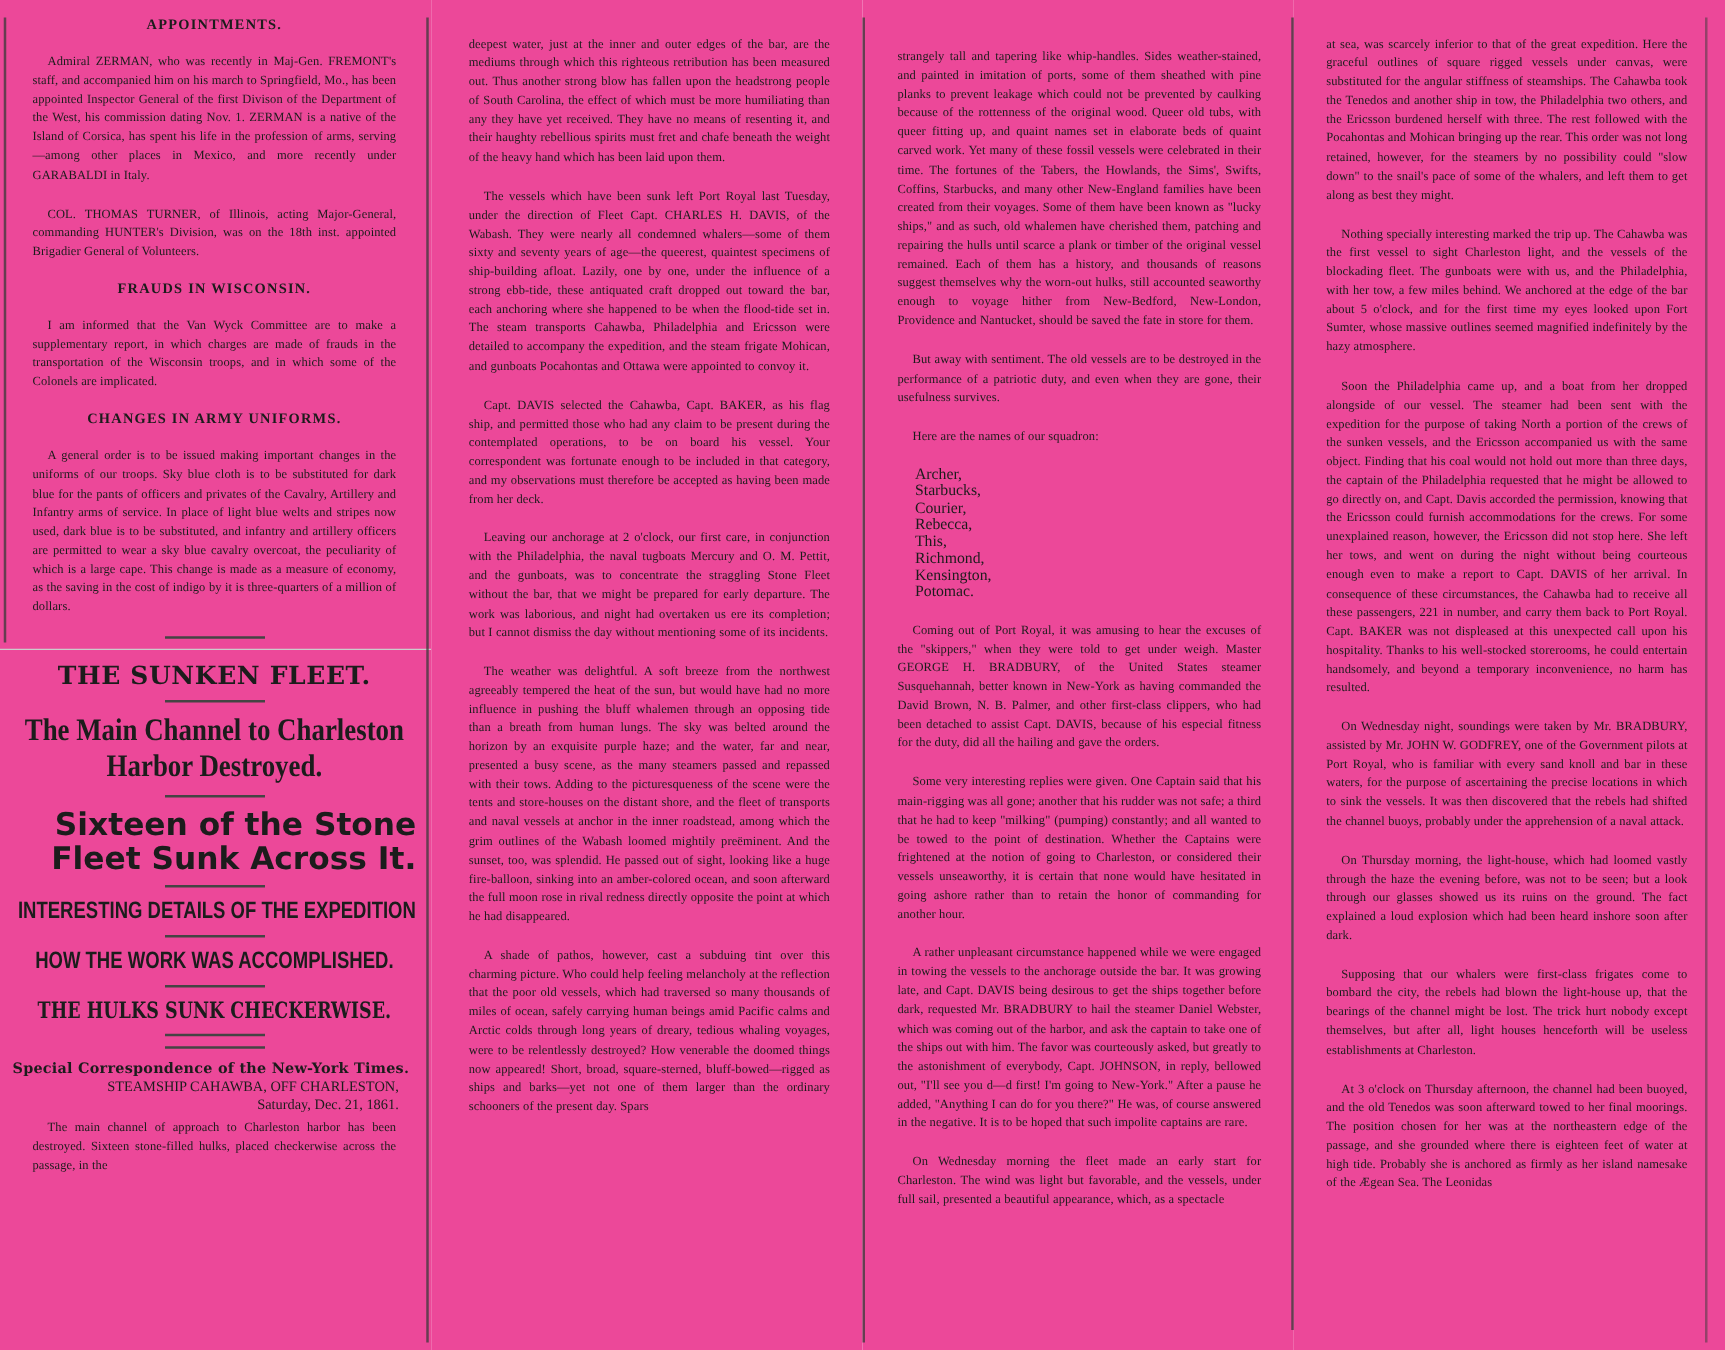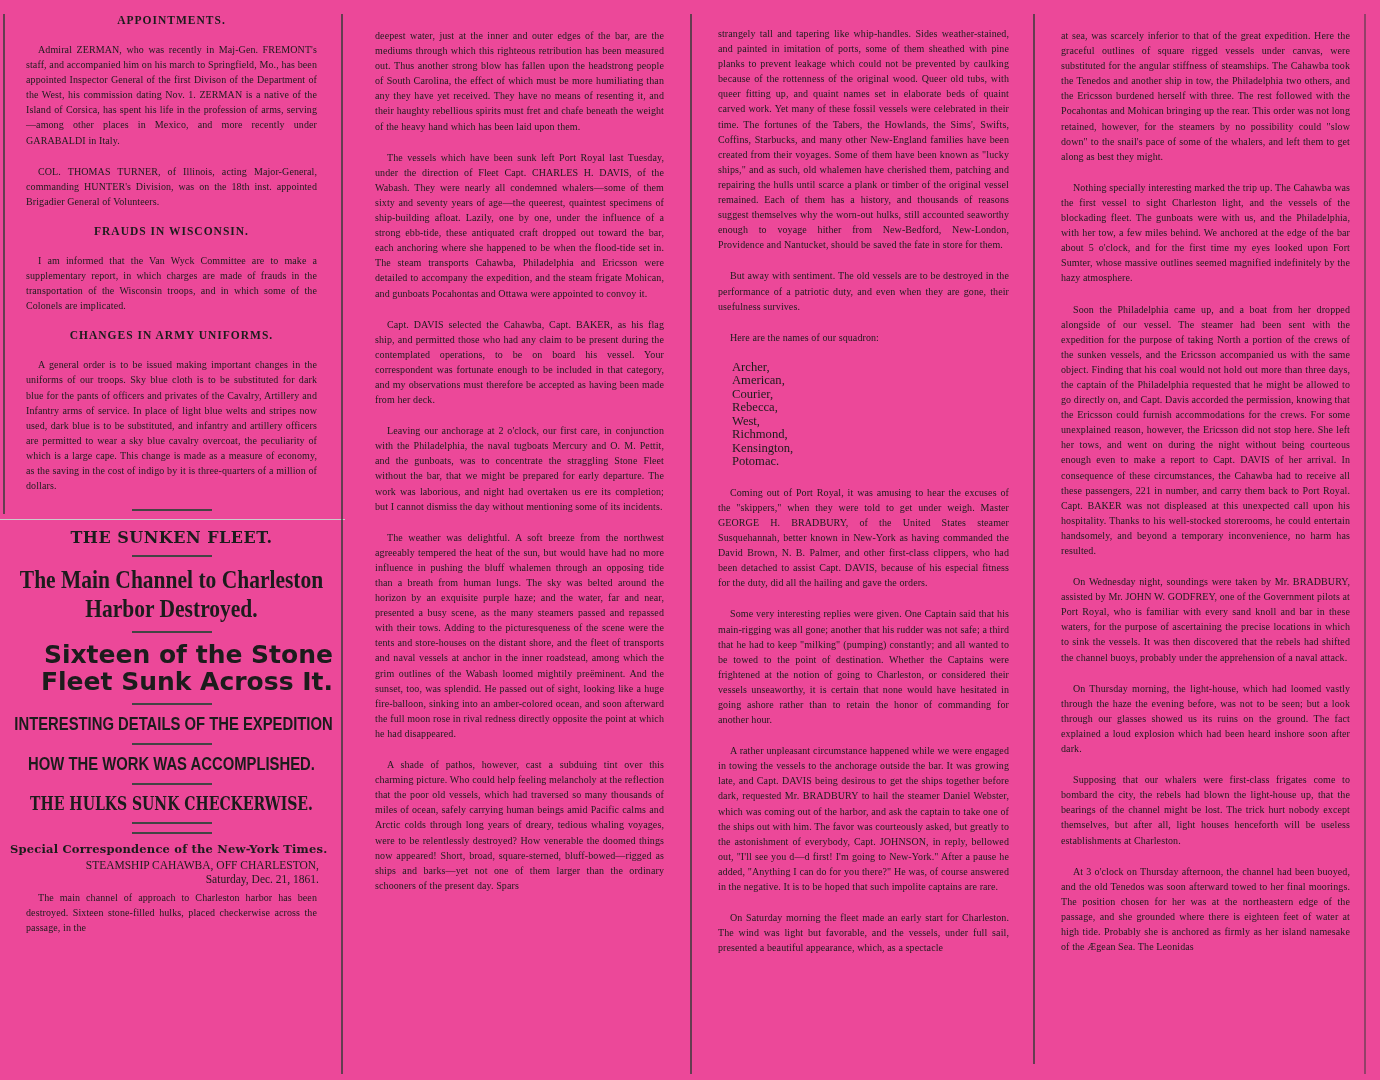--- a/index.html
+++ b/index.html
@@ -9,39 +9,39 @@
     font-family: "Liberation Serif", "DejaVu Serif", serif;
     color: #1c1c1c;
   }
   .page { position: relative; width: 1380px; height: 1080px; }
   .col {
     position: absolute; top: 0; height: 1080px; box-sizing: border-box;
     background: #ec4899;
   }
   .col1 { left: 0;    width: 345px; padding: 12px 12px 0 10px; }
   .col2 { left: 345px; width: 345px; padding: 12px 10px 0 14px; }
-  .col3 { left: 690px; width: 345px; padding: 10px 10px 0 12px; }
+  .col3 { left: 690px; width: 345px; padding: 22px 10px 0 12px; }
   .col4 { left: 1035px; width: 345px; padding: 12px 14px 0 10px; }
   .rule-v {
     position: absolute; top: 0; width: 2px; background: #3a3a3a; opacity: .75;
   }
   p {
     margin: 16px; font-size: 10px; line-height: 15.1px; text-align: justify;
     text-indent: 12px; letter-spacing: .1px; hyphens: manual;
   }
   p.noind { text-indent: 0; }
   .sc { font-variant: small-caps; }
   .subhead {
     text-align: center; font-size: 11.5px; letter-spacing: 1px;
     font-weight: bold; margin: 2px 0 2px; text-transform: uppercase;
   }
   .short-rule { width: 80px; height: 2px; background: #444; margin: 8px auto; }
   .hl1 {
     font-family: "DejaVu Serif", "Liberation Serif", serif;
-    font-weight: bold; font-size: 16px; text-align: center; letter-spacing: .5px;
+    font-weight: bold; font-size: 20px; text-align: center; letter-spacing: .5px;
     margin: 8px 0 4px;
   }
   .hl2 {
     font-family: "Liberation Serif", serif; font-weight: bold;
     font-size: 25px; line-height: 29px; text-align: center; transform: scaleX(.86);
     transform-origin: center; margin: 2px -20px;
   }
   .hl3 {
     font-family: "DejaVu Sans", sans-serif; font-weight: bold;
     font-size: 25px; line-height: 27px; text-align: right; margin: 2px 0;
@@ -111,33 +111,33 @@
     <p>A shade of pathos, however, cast a subduing tint over this charming picture. Who could help feeling melancholy at the reflection that the poor old vessels, which had traversed so many thousands of miles of ocean, safely carrying human beings amid Pacific calms and Arctic colds through long years of dreary, tedious whaling voyages, were to be relentlessly destroyed? How venerable the doomed things now appeared! Short, broad, square-sterned, bluff-bowed—rigged as ships and barks—yet not one of them larger than the ordinary schooners of the present day. Spars</p>
   </div>
 
   <div class="col col3">
     <p class="noind">strangely tall and tapering like whip-handles. Sides weather-stained, and painted in imitation of ports, some of them sheathed with pine planks to prevent leakage which could not be prevented by caulking because of the rottenness of the original wood. Queer old tubs, with queer fitting up, and quaint names set in elaborate beds of quaint carved work. Yet many of these fossil vessels were celebrated in their time. The fortunes of the Tabers, the Howlands, the Sims', Swifts, Coffins, Starbucks, and many other New-England families have been created from their voyages. Some of them have been known as "lucky ships," and as such, old whalemen have cherished them, patching and repairing the hulls until scarce a plank or timber of the original vessel remained. Each of them has a history, and thousands of reasons suggest themselves why the worn-out hulks, still accounted seaworthy enough to voyage hither from New-Bedford, New-London, Providence and Nantucket, should be saved the fate in store for them.</p>
     <p>But away with sentiment. The old vessels are to be destroyed in the performance of a patriotic duty, and even when they are gone, their usefulness survives.</p>
     <p>Here are the names of our squadron:</p>
     <div class="ships">
       <ul>
         <li>Archer,</li>
-        <li>American,</li>
+        <li>Starbucks,</li>
         <li>Courier,</li>
         <li>Rebecca,</li>
-        <li>West,</li>
+        <li>This,</li>
         <li>Richmond,</li>
         <li>Kensington,</li>
         <li>Potomac.</li>
       </ul>
     </div>
     <p>Coming out of Port Royal, it was amusing to hear the excuses of the "skippers," when they were told to get under weigh. Master GEORGE H. BRADBURY, of the United States steamer Susquehannah, better known in New-York as having commanded the David Brown, N. B. Palmer, and other first-class clippers, who had been detached to assist Capt. DAVIS, because of his especial fitness for the duty, did all the hailing and gave the orders.</p>
     <p>Some very interesting replies were given. One Captain said that his main-rigging was all gone; another that his rudder was not safe; a third that he had to keep "milking" (pumping) constantly; and all wanted to be towed to the point of destination. Whether the Captains were frightened at the notion of going to Charleston, or considered their vessels unseaworthy, it is certain that none would have hesitated in going ashore rather than to retain the honor of commanding for another hour.</p>
     <p>A rather unpleasant circumstance happened while we were engaged in towing the vessels to the anchorage outside the bar. It was growing late, and Capt. DAVIS being desirous to get the ships together before dark, requested Mr. BRADBURY to hail the steamer Daniel Webster, which was coming out of the harbor, and ask the captain to take one of the ships out with him. The favor was courteously asked, but greatly to the astonishment of everybody, Capt. JOHNSON, in reply, bellowed out, "I'll see you d—d first! I'm going to New-York." After a pause he added, "Anything I can do for you there?" He was, of course answered in the negative. It is to be hoped that such impolite captains are rare.</p>
-    <p>On Saturday morning the fleet made an early start for Charleston. The wind was light but favorable, and the vessels, under full sail, presented a beautiful appearance, which, as a spectacle</p>
+    <p>On Wednesday morning the fleet made an early start for Charleston. The wind was light but favorable, and the vessels, under full sail, presented a beautiful appearance, which, as a spectacle</p>
   </div>
 
   <div class="col col4">
     <p class="noind">at sea, was scarcely inferior to that of the great expedition. Here the graceful outlines of square rigged vessels under canvas, were substituted for the angular stiffness of steamships. The Cahawba took the Tenedos and another ship in tow, the Philadelphia two others, and the Ericsson burdened herself with three. The rest followed with the Pocahontas and Mohican bringing up the rear. This order was not long retained, however, for the steamers by no possibility could "slow down" to the snail's pace of some of the whalers, and left them to get along as best they might.</p>
     <p>Nothing specially interesting marked the trip up. The Cahawba was the first vessel to sight Charleston light, and the vessels of the blockading fleet. The gunboats were with us, and the Philadelphia, with her tow, a few miles behind. We anchored at the edge of the bar about 5 o'clock, and for the first time my eyes looked upon Fort Sumter, whose massive outlines seemed magnified indefinitely by the hazy atmosphere.</p>
     <p>Soon the Philadelphia came up, and a boat from her dropped alongside of our vessel. The steamer had been sent with the expedition for the purpose of taking North a portion of the crews of the sunken vessels, and the Ericsson accompanied us with the same object. Finding that his coal would not hold out more than three days, the captain of the Philadelphia requested that he might be allowed to go directly on, and Capt. Davis accorded the permission, knowing that the Ericsson could furnish accommodations for the crews. For some unexplained reason, however, the Ericsson did not stop here. She left her tows, and went on during the night without being courteous enough even to make a report to Capt. DAVIS of her arrival. In consequence of these circumstances, the Cahawba had to receive all these passengers, 221 in number, and carry them back to Port Royal. Capt. BAKER was not displeased at this unexpected call upon his hospitality. Thanks to his well-stocked storerooms, he could entertain handsomely, and beyond a temporary inconvenience, no harm has resulted.</p>
     <p>On Wednesday night, soundings were taken by Mr. BRADBURY, assisted by Mr. JOHN W. GODFREY, one of the Government pilots at Port Royal, who is familiar with every sand knoll and bar in these waters, for the purpose of ascertaining the precise locations in which to sink the vessels. It was then discovered that the rebels had shifted the channel buoys, probably under the apprehension of a naval attack.</p>
     <p>On Thursday morning, the light-house, which had loomed vastly through the haze the evening before, was not to be seen; but a look through our glasses showed us its ruins on the ground. The fact explained a loud explosion which had been heard inshore soon after dark.</p>
     <p>Supposing that our whalers were first-class frigates come to bombard the city, the rebels had blown the light-house up, that the bearings of the channel might be lost. The trick hurt nobody except themselves, but after all, light houses henceforth will be useless establishments at Charleston.</p>
     <p>At 3 o'clock on Thursday afternoon, the channel had been buoyed, and the old Tenedos was soon afterward towed to her final moorings. The position chosen for her was at the northeastern edge of the passage, and she grounded where there is eighteen feet of water at high tide. Probably she is anchored as firmly as her island namesake of the Ægean Sea. The Leonidas</p>

